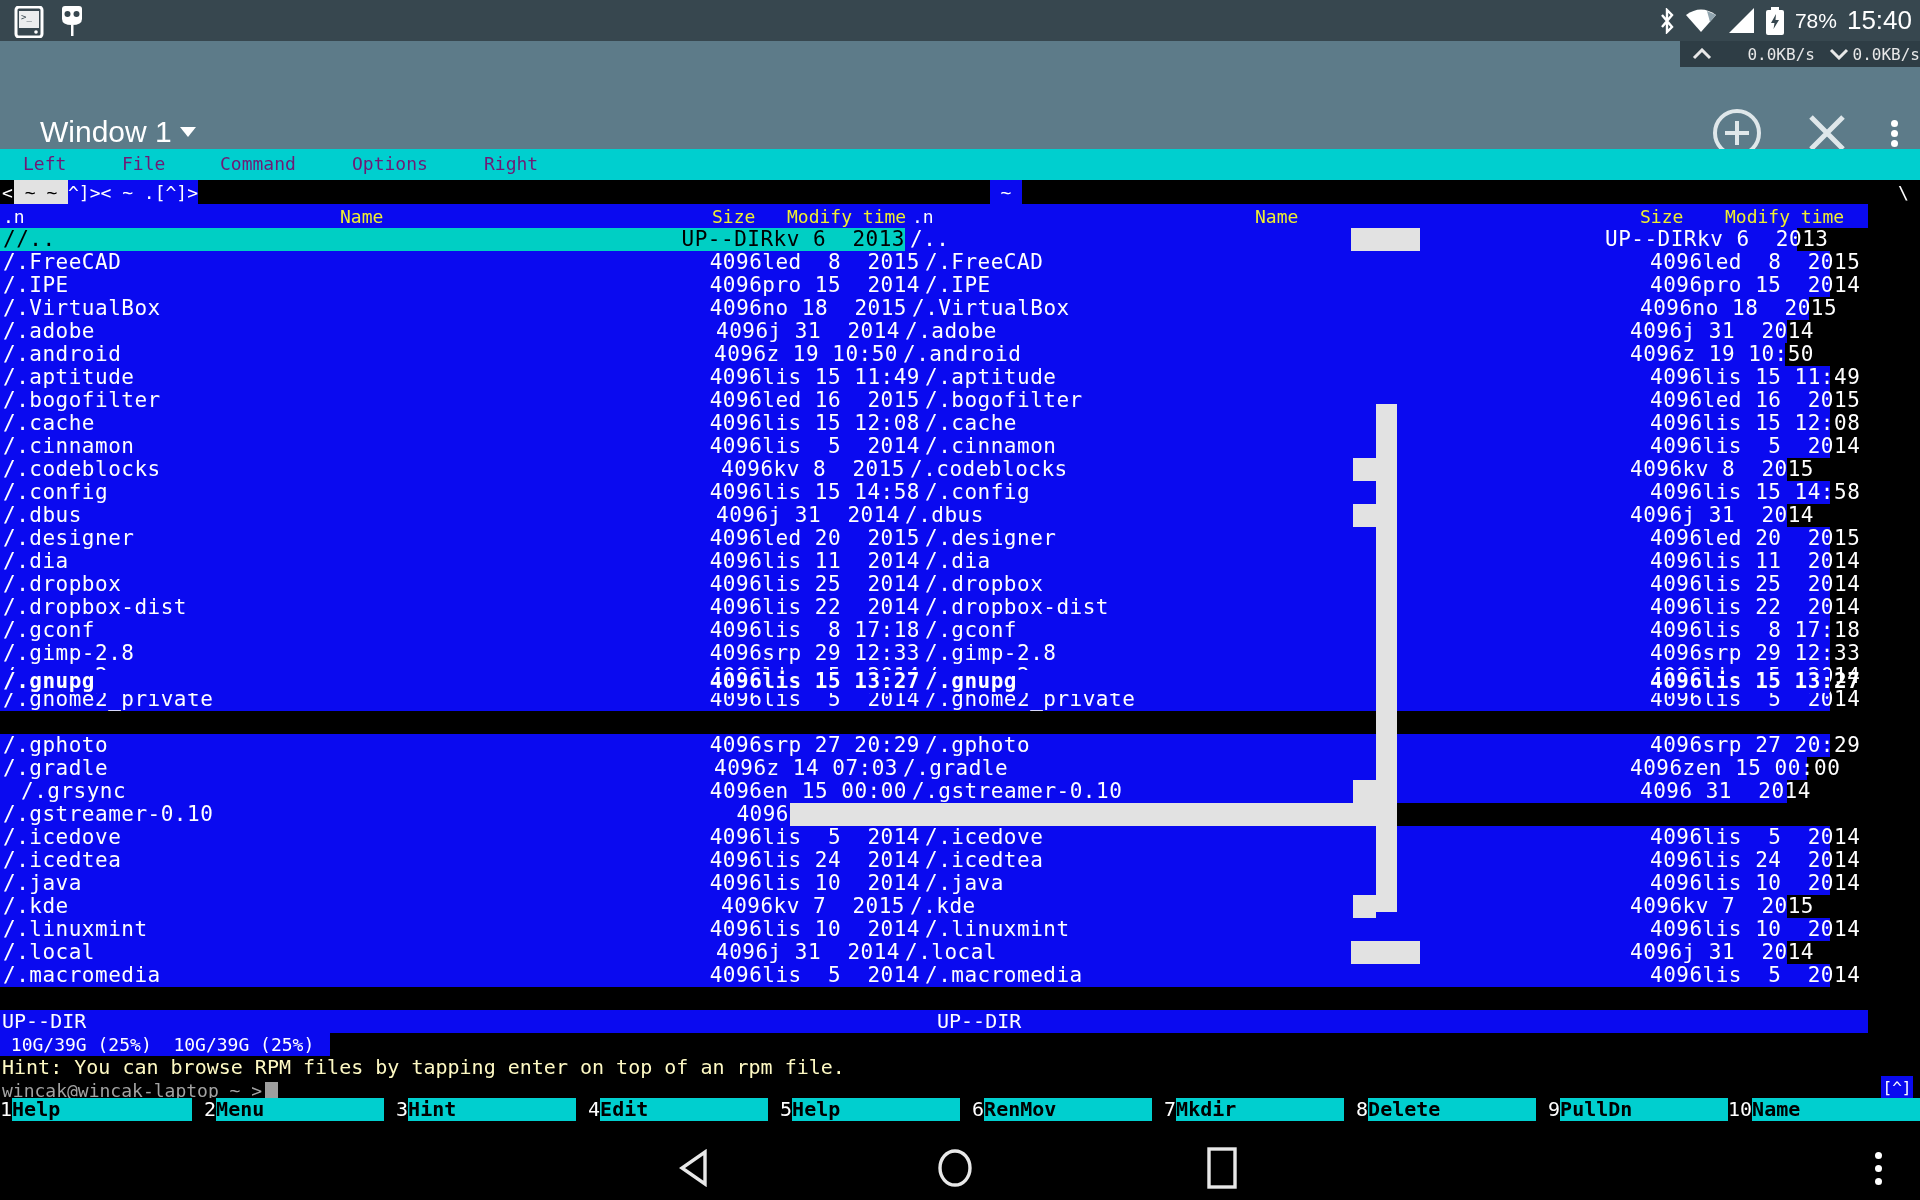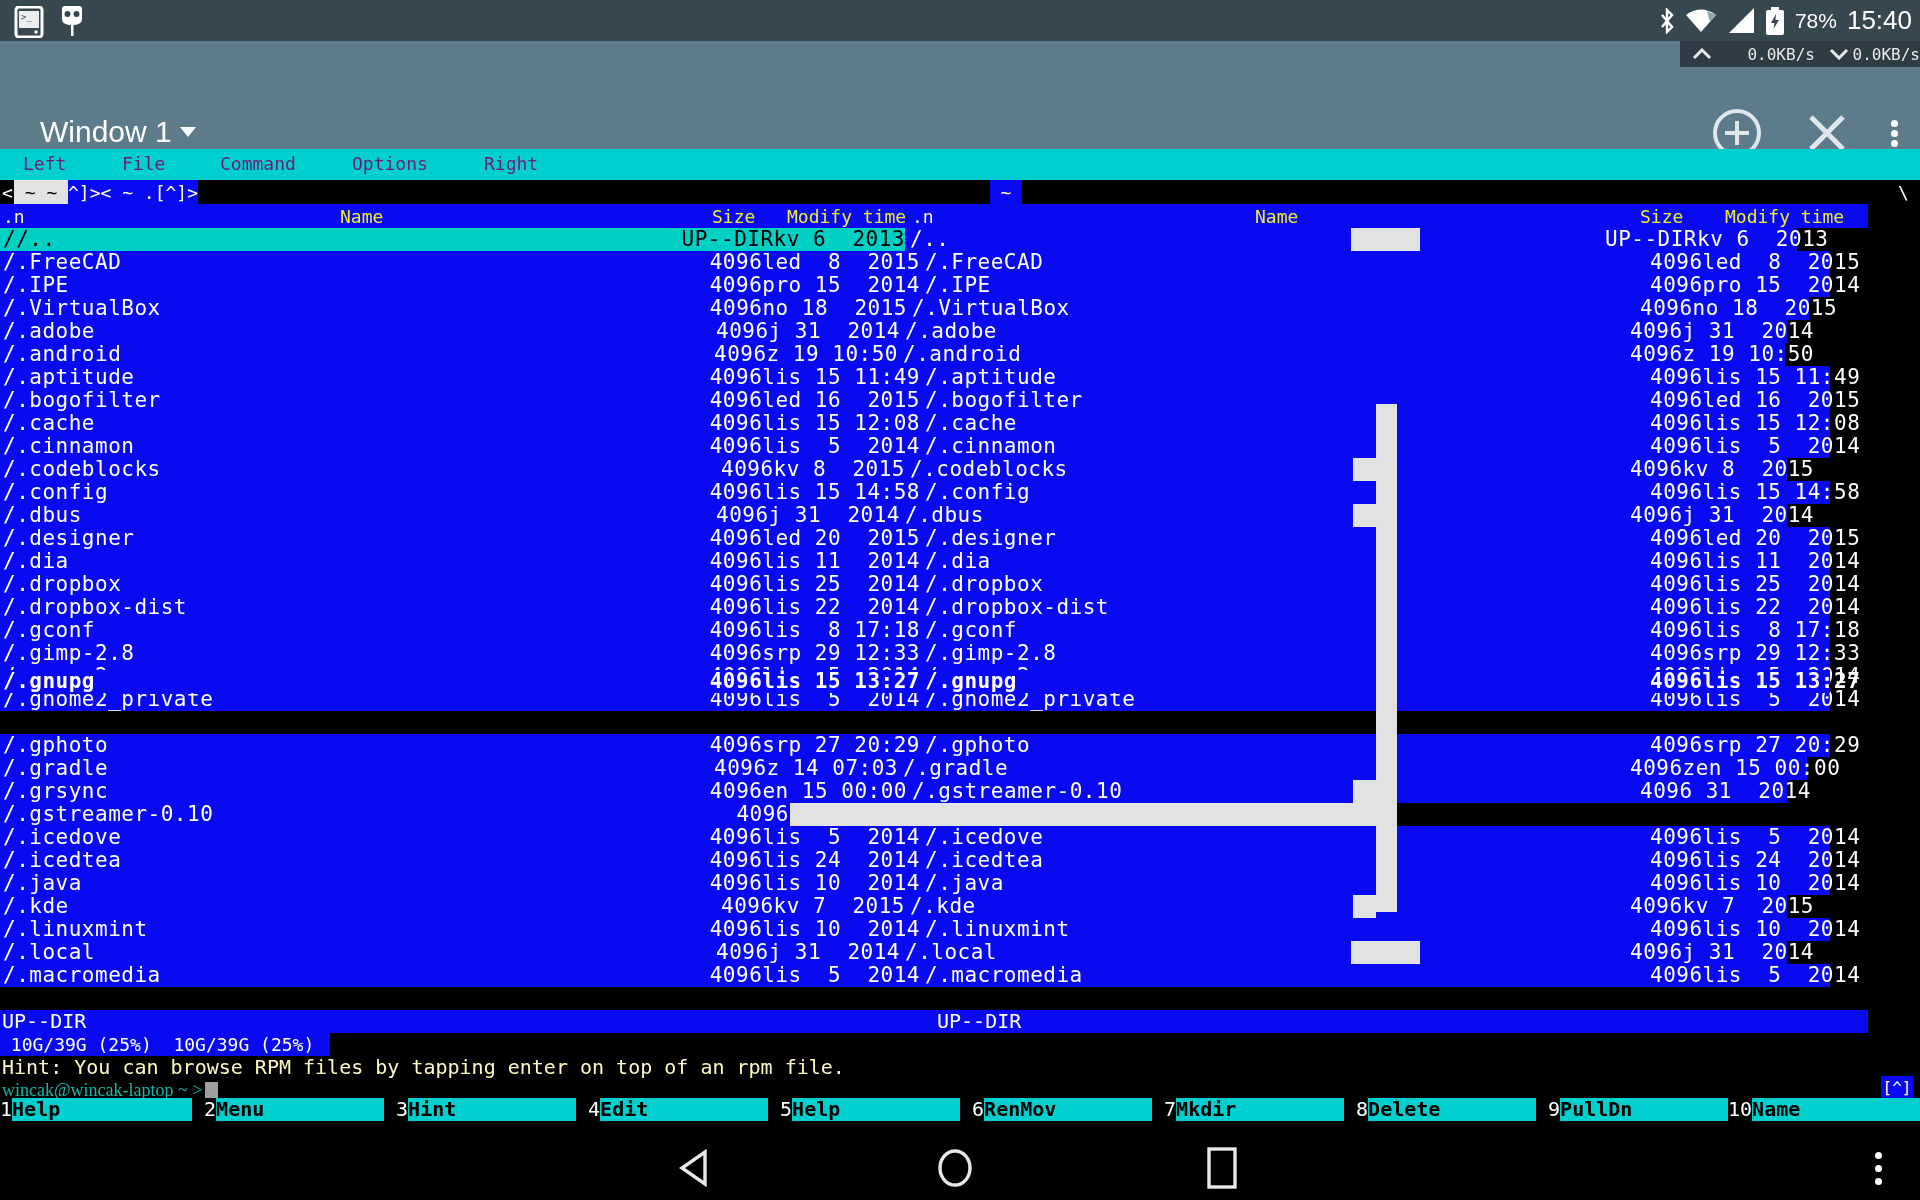--- a/index.html
+++ b/index.html
@@ -37,21 +37,21 @@
   .rowbar{position:absolute;top:0;height:23px;background:#0a0af0;}
   .rowbar.sel{background:#00cfc4;}
   .cell{position:absolute;top:0;height:23px;line-height:23px;color:#fff;}
   .cell.dark{color:#000;}
   .r-align{text-align:right;}
   .artifact{position:absolute;background:#e2e2e2;}
   
   #ministatus{left:0;top:1010px;width:1868px;height:23px;background:#0a0af0;color:#fff;font-size:20px;line-height:23px;}
   #freespace{left:0;top:1033px;width:330px;height:23px;background:#0a0af0;color:#fff;font-size:18px;line-height:23px;}
   #hint-line{left:2px;top:1056px;color:#fef9c3;font-size:20px;line-height:23px;}
-  #prompt-line{left:2px;top:1079px;color:#14b8a6;font-size:18px;line-height:23px;display:flex;align-items:flex-end;font-family:Liberation Serif, serif;}
+  #prompt-line{left:2px;top:1079px;color:#a3a3a3;font-size:18px;line-height:23px;display:flex;align-items:flex-end;}
   #cursor{width:13px;height:20px;background:#9e9e9e;margin-left:3px;}
   #scroll-ind{left:1881px;top:1076px;width:32px;height:23px;background:#0a0af0;color:#fff;font-size:16px;
               display:flex;align-items:center;justify-content:center;}
   
   #fnbar{left:0;top:1098px;width:1920px;height:23px;display:flex;}
   .fkey{width:192px;display:flex;height:23px;}
   .fnum{color:#fff;background:#000;font-size:20px;line-height:23px;}
   .flabel{flex:1;background:#00cfcf;color:#000;font-size:20px;line-height:23px;font-weight:700;}
   
   #navbar{left:0;top:1136px;width:1920px;height:64px;background:#000;}
@@ -344,21 +344,21 @@
       </div>
       <div class="file-row" style="top: 757px;">
         <div class="rowbar" style="left: 0px; width: 1807px;"></div>
         <span class="cell pre" style="left: 3px;">/.gradle</span>
         <span class="cell pre r-align" style="left: 0px; width: 898px;">4096z 14 07:03</span>
         <span class="cell pre" style="left: 903px;">/.gradle</span>
         <span class="cell pre" style="left: 1630px;">4096zen 15 00:00</span>
       </div>
       <div class="file-row" style="top: 780px;">
         <div class="rowbar" style="left: 0px; width: 1787px;"></div>
-        <span class="cell pre" style="left: 3px;">/.grsync</span>
+        <span class="cell pre" style="left: 21px;">/.grsync</span>
         <span class="cell pre r-align" style="left: 0px; width: 907px;">4096en 15 00:00</span>
         <span class="cell pre" style="left: 912px;">/.gstreamer-0.10</span>
         <span class="cell pre" style="left: 1640px;">4096 31  2014</span>
       </div>
       <div class="file-row" style="top: 803px;">
         <div class="rowbar" style="left: 0px; width: 790px;"></div>
         <span class="cell pre" style="left: 3px;">/.gstreamer-0.10</span>
         <span class="cell pre r-align" style="left: 0px; width: 789px;">4096</span>
       </div>
       <div class="file-row" style="top: 826px;">

